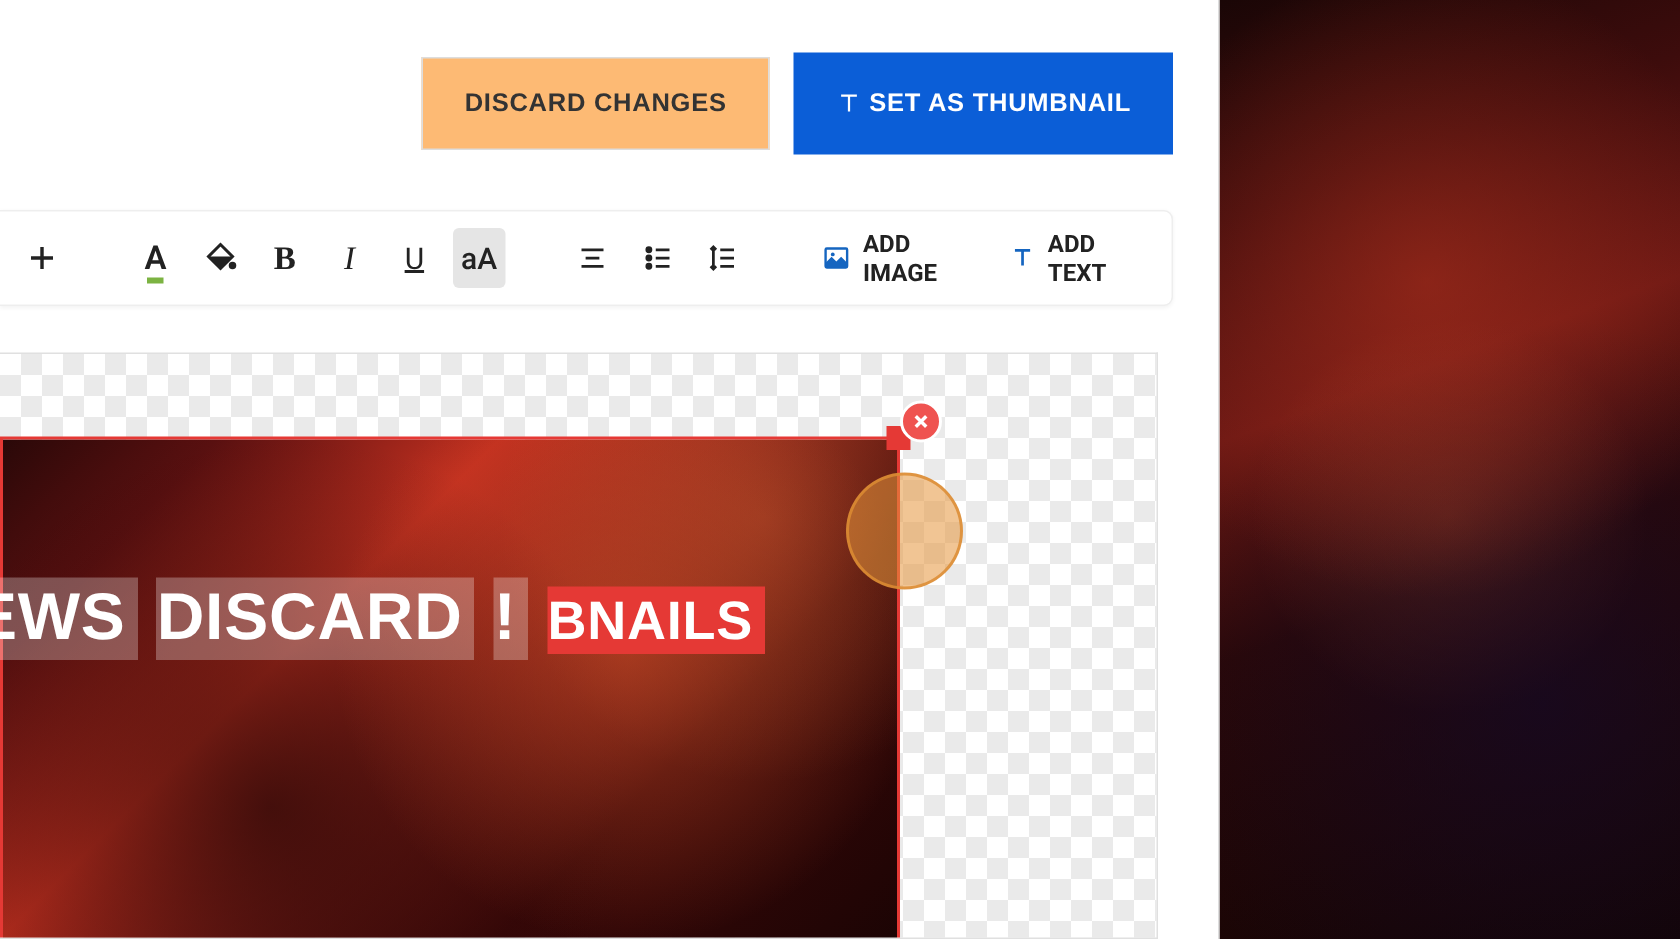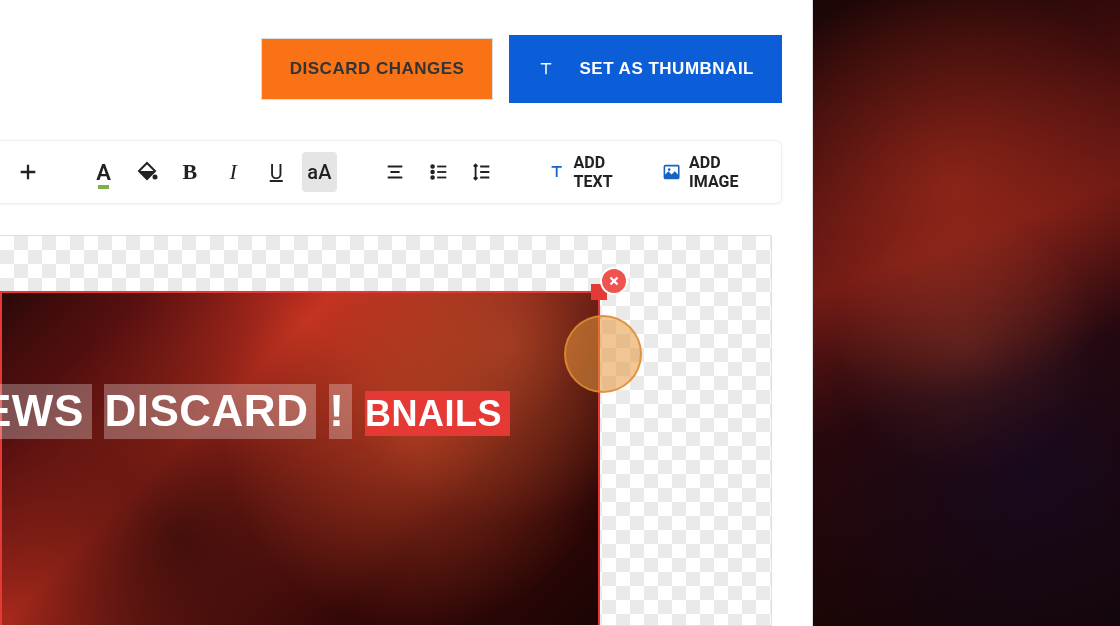--- a/index.html
+++ b/index.html
@@ -24,42 +24,42 @@
     .header-actions {
       position: absolute;
       top: 35px;
       right: 30px;
       display: flex;
       gap: 16px;
       align-items: center;
     }
 
     .btn-discard {
-      background: #f97316;
+      background: #fdba74;
       border: 1px solid #ddd;
       padding: 20px 28px;
       font-size: 17px;
       font-weight: 700;
       letter-spacing: 0.5px;
       color: #333;
       cursor: pointer;
     }
 
     .btn-primary {
       background: #0b5ed7;
       border: none;
       padding: 24px 28px;
       font-size: 17px;
       font-weight: 700;
       letter-spacing: 0.5px;
       color: #fff;
       cursor: pointer;
       display: flex;
       align-items: center;
-      gap: 24px;
+      gap: 4px;
     }
 
     .btn-primary svg { width: 18px; height: 18px; }
 
     .toolbar {
       position: absolute;
       top: 140px;
       left: 0;
       right: 30px;
       height: 64px;
@@ -307,32 +307,32 @@
     <div class="toolbar-btn">
       <svg width="22" height="22" viewBox="0 0 24 24" fill="none" stroke="#222" stroke-width="2">
         <path d="M10 6h10M10 12h10M10 18h10"></path>
         <path d="M5 4v16M3 6l2-2 2 2M3 18l2 2 2-2"></path>
       </svg>
     </div>
 
     <div class="toolbar-sep"></div>
 
     <div class="toolbar-textbtn">
-      <svg width="20" height="20" viewBox="0 0 24 24" fill="none" stroke="#1565c0" stroke-width="2.5">
-        <path d="M5 5h14M12 5v14"></path>
-      </svg>
-      <span>ADD TEXT</span>
-    </div>
-    <div class="toolbar-textbtn">
       <svg width="22" height="22" viewBox="0 0 24 24">
         <rect x="3" y="4" width="18" height="16" rx="1" fill="none" stroke="#1565c0" stroke-width="2"></rect>
         <path d="M3 16 L8 11 L12 15 L16 11 L21 16 V20 H3 Z" fill="#1565c0"></path>
         <circle cx="9" cy="9" r="1.6" fill="#1565c0"></circle>
       </svg>
       <span>ADD IMAGE</span>
+    </div>
+    <div class="toolbar-textbtn">
+      <svg width="20" height="20" viewBox="0 0 24 24" fill="none" stroke="#1565c0" stroke-width="2.5">
+        <path d="M5 5h14M12 5v14"></path>
+      </svg>
+      <span>ADD TEXT</span>
     </div>
   </div>
 
   <div class="canvas-outer">
     <div class="canvas-object">
       <div class="resize-handle"></div>
       <div class="delete-btn">
         <svg width="14" height="14" viewBox="0 0 24 24" fill="none" stroke="#fff" stroke-width="4">
           <path d="M6 6l12 12M6 18L18 6"></path>
         </svg>

